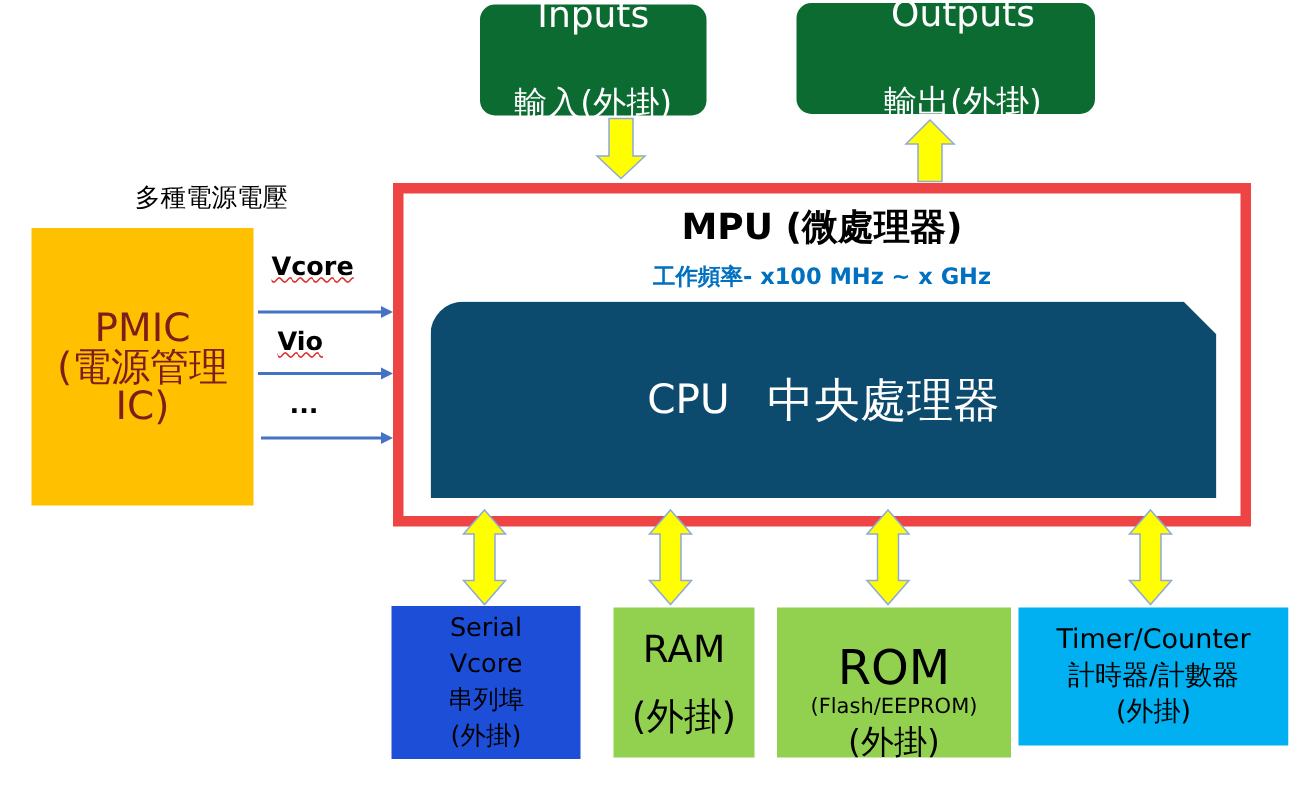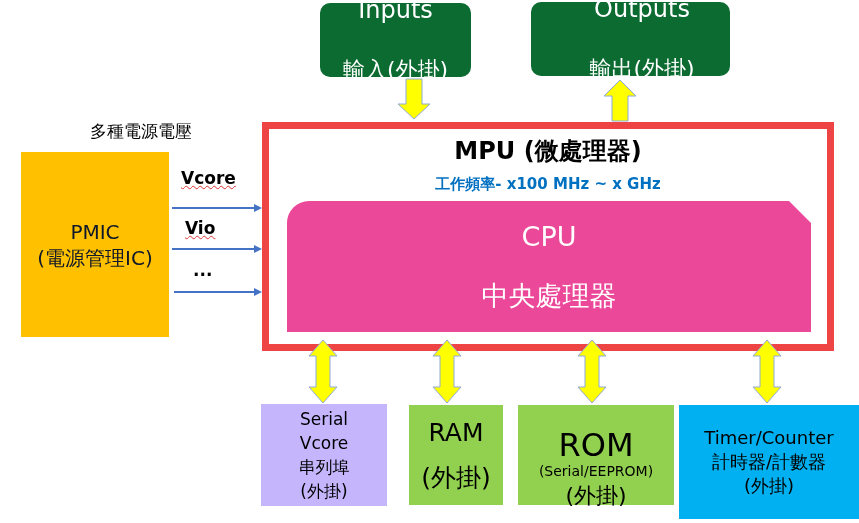--- a/index.html
+++ b/index.html
@@ -6,36 +6,36 @@
   body { width:859px; height:523px; position:relative; overflow:hidden;
          font-family:"DejaVu Sans", "Liberation Sans", sans-serif; }
   .abs { position:absolute; }
   .box-green-dark { background:#0b6b31; color:#fff; border-radius:10px;
     display:flex; flex-direction:column; align-items:center; justify-content:center; text-align:right;gap:32px; }
   .io-title { font-size:24px; line-height:28px; }
   .io-sub { font-size:22px; line-height:28px; }
   #mpu { left:262px; top:122px; width:558px; height:215px; border:7px solid #ef4444; background:#fff; box-sizing:content-box; }
   #mpu-title { left:0; top:6px; width:100%; text-align:center; font-size:24px; font-weight:bold; color:#000; }
   #mpu-freq { left:0; top:46px; width:100%; text-align:center; font-size:15px; font-weight:bold; color:#0070c0; box-sizing:border-box; }
-  #cpu { left:18px; top:72px; width:524px; height:131px; background:#ec4899; color:#fff;
-    border-radius:22px 0 0 0; clip-path: polygon(0 0, 502px 0, 524px 22px, 524px 100%, 0 100%); display:flex; flex-direction:column; align-items:center; justify-content:center;gap:25px; }
+  #cpu { left:18px; top:72px; width:524px; height:131px; background:#0c4a6e; color:#fff;
+    border-radius:22px 0 0 0; clip-path: polygon(0 0, 502px 0, 524px 22px, 524px 100%, 0 100%); display:flex; flex-direction:row; align-items:center; justify-content:center;gap:25px; }
   #cpu-l1 { font-size:27px; line-height:34px; }
-  #cpu-l2 { font-size:27px; line-height:34px; }
-  #pmic { left:21px; top:152px; width:148px; height:185px; background:#ffc000; display:flex; flex-direction:column; align-items:center; justify-content:center; font-size:20px; color:#0f172a; line-height:26px; text-align:center; }
+  #cpu-l2 { font-size:31px; line-height:34px; }
+  #pmic { left:21px; top:152px; width:148px; height:185px; background:#ffc000; display:flex; flex-direction:column; align-items:center; justify-content:center; font-size:26px; color:#7f1d1d; line-height:26px; text-align:center; }
   #power-label { left:90px; top:120px; font-size:17px; color:#000; }
   .rail-label { font-size:17px; font-weight:bold; color:#000; }
   .rail-label.spell { text-decoration:underline wavy #d33; text-decoration-thickness:1px; }
   .bottom-box { display:flex; flex-direction:column; align-items:center; justify-content:center; text-align:center; color:#000; }
-  #serial { left:261px; top:404px; width:126px; height:102px; background:#c4b5fd; font-size:17px; line-height:24px; }
+  #serial { left:261px; top:404px; width:126px; height:102px; background:#1d4ed8; font-size:17px; line-height:24px; }
   #ram { left:409px; top:405px; width:94px; height:100px; background:#92d050; font-size:25px; line-height:32px;gap:13px; }
   #rom { left:518px; top:405px; width:156px; height:100px; background:#92d050; }
   #rom .l1 { font-size:32px; line-height:32px;margin-top:30px; }
   #rom .l2 { font-size:14px; line-height:20px; }
   #rom .l3 { font-size:22px; line-height:30px; }
-  #timer { left:679px; top:405px; width:180px; height:114px; background:#00b0f0; font-size:18px; line-height:24px; }
+  #timer { left:679px; top:405px; width:180px; height:92px; background:#00b0f0; font-size:18px; line-height:24px; }
   svg.arrows { position:absolute; left:0; top:0; width:859px; height:523px; pointer-events:none; }
 </style>
 </head>
 <body>
 
 <div class="abs box-green-dark" style="left:320px;top:3px;width:151px;height:74px;">
   <div class="io-title">Inputs</div>
   <div class="io-sub">輸入(外掛)</div>
 </div>
 <div class="abs box-green-dark" style="left:531px;top:2px;width:176px;height:74px;padding-left:23px;">
@@ -68,21 +68,21 @@
   <div>Vcore</div>
   <div>串列埠</div>
   <div>(外掛)</div>
 </div>
 <div class="abs bottom-box" id="ram">
   <div>RAM</div>
   <div>(外掛)</div>
 </div>
 <div class="abs bottom-box" id="rom">
   <div class="l1">ROM</div>
-  <div class="l2">(Serial/EEPROM)</div>
+  <div class="l2">(Flash/EEPROM)</div>
   <div class="l3">(外掛)</div>
 </div>
 <div class="abs bottom-box" id="timer">
   <div>Timer/Counter</div>
   <div>計時器/計數器</div>
   <div>(外掛)</div>
 </div>
 
 <svg class="arrows" viewBox="0 0 859 523">
 

